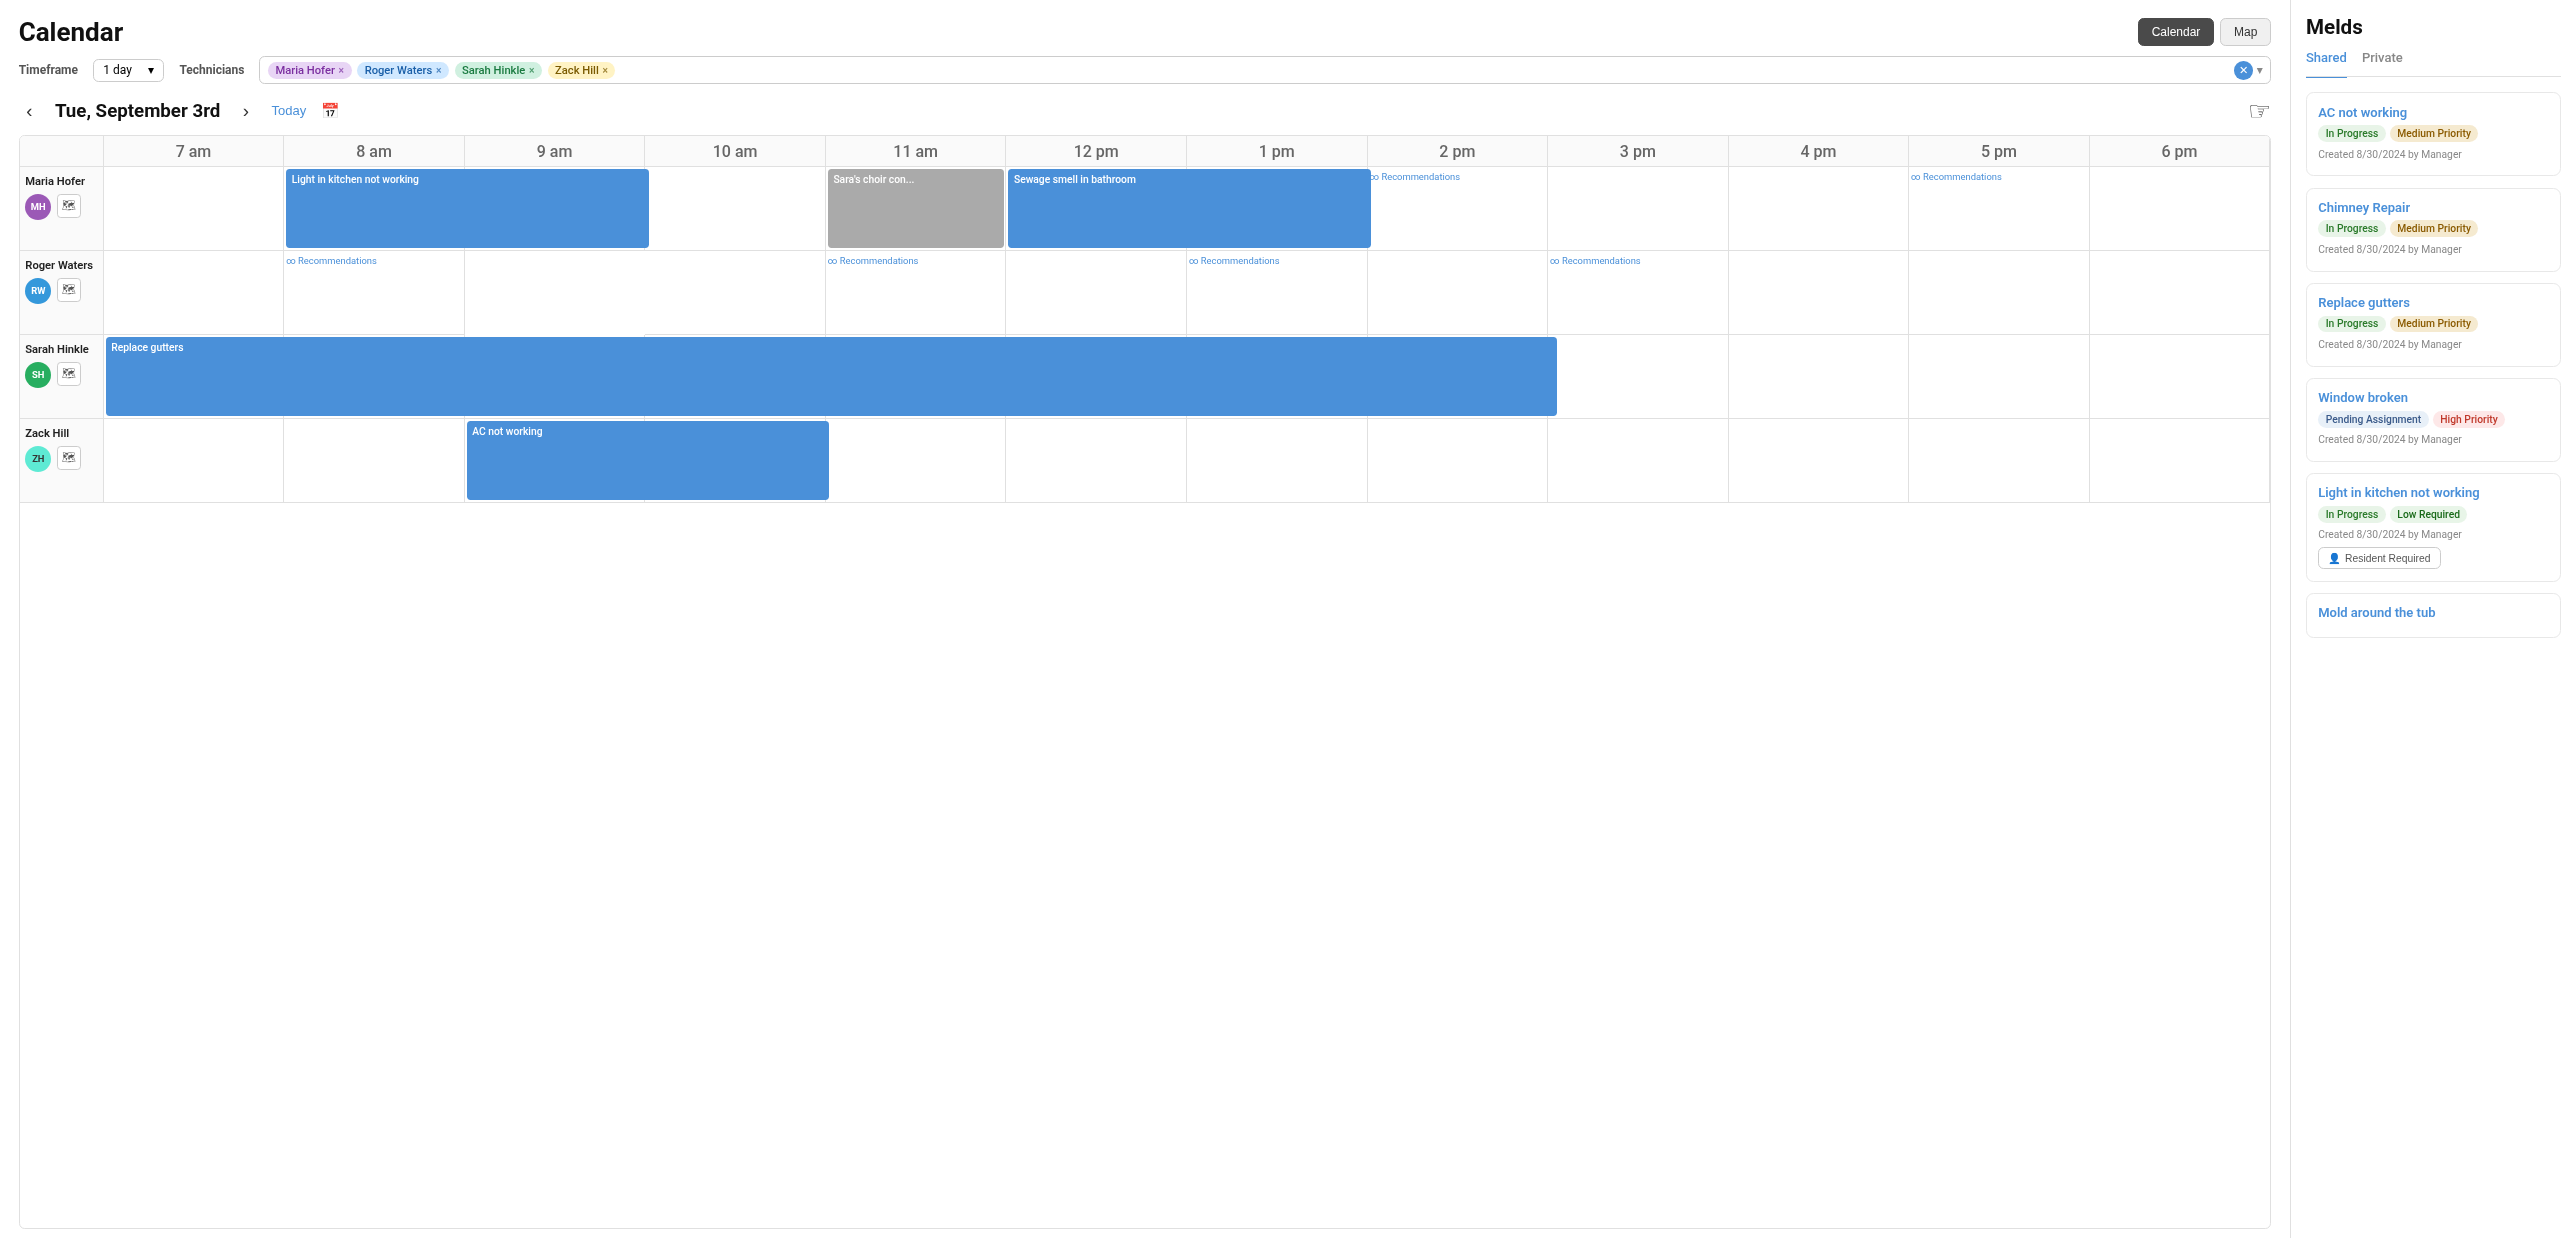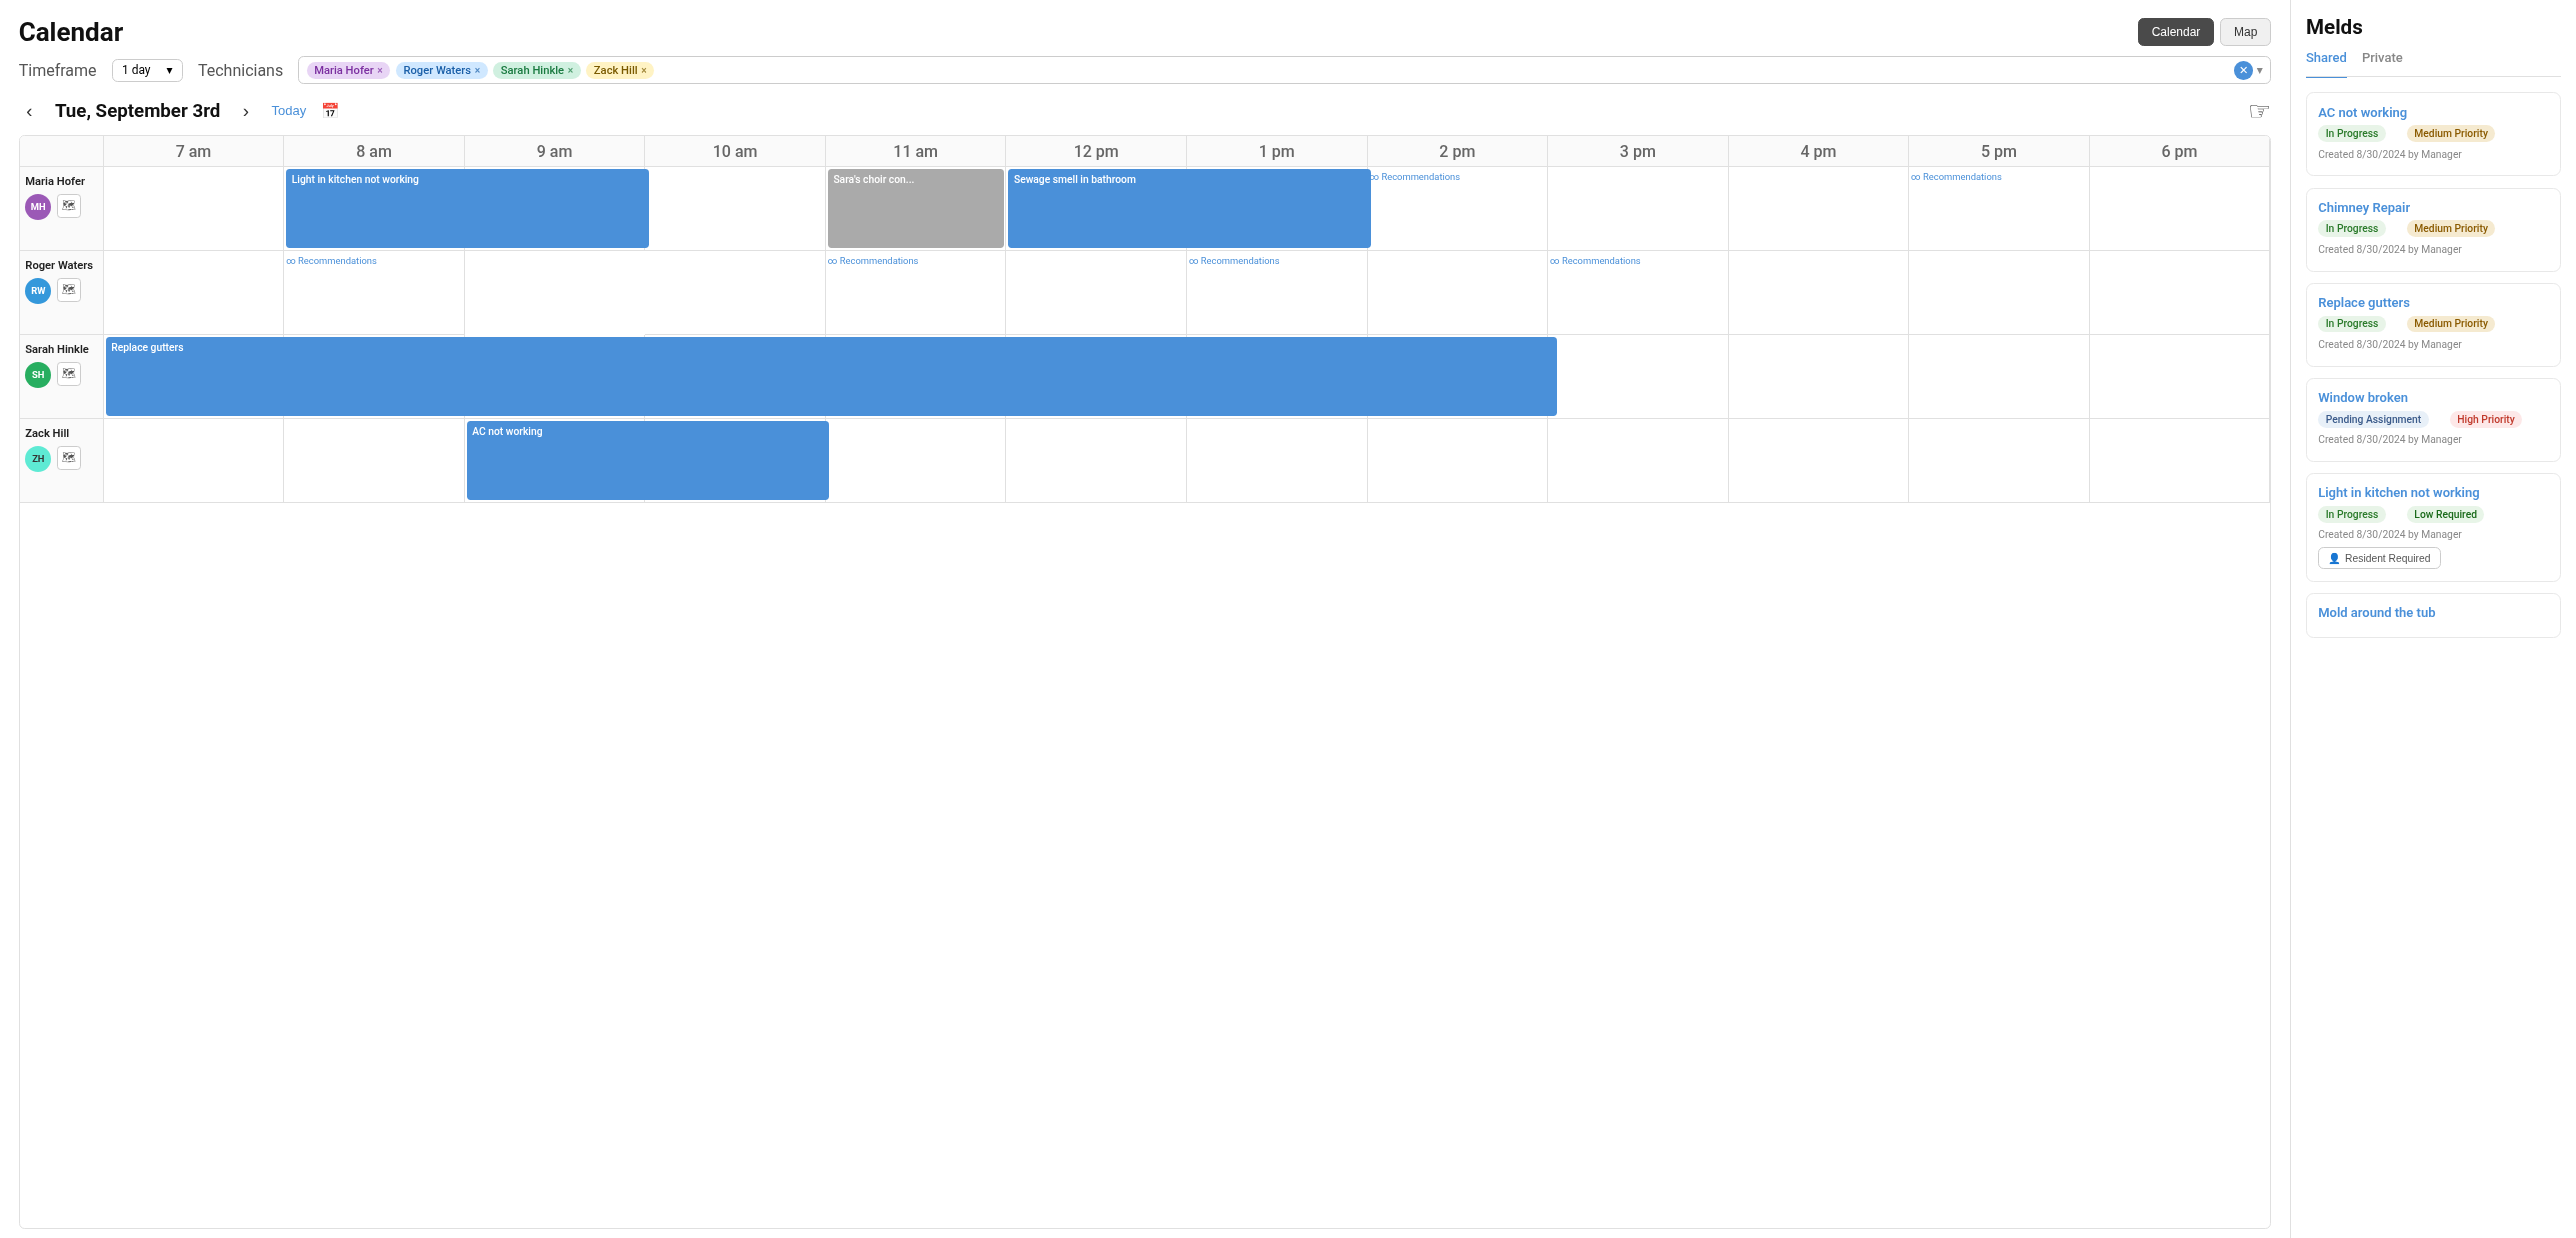--- a/index.html
+++ b/index.html
@@ -59,23 +59,23 @@
     }
 
     .filters-row {
       display: flex;
       align-items: center;
       gap: 15px;
       margin-bottom: 11.2px;
     }
 
     .filter-label {
-      font-size: 16px;
+      font-size: 12px;
       color: #555;
-      font-weight: 400;
+      font-weight: 700;
     }
 
     .timeframe-dropdown {
       display: flex;
       align-items: center;
       gap: 16px;
       border: 0.9px solid #ccc;
       border-radius: 5.6px;
       padding: 3.7px 9.4px;
       font-size: 12px;
@@ -350,21 +350,21 @@
     .meld-title {
       font-size: 13px;
       font-weight: 600;
       color: #4a90d9;
       margin-bottom: 5.6px;
       cursor: pointer;
     }
 
     .meld-badges {
       display: flex;
-      gap: 21px;
+      gap: 4px;
       margin-bottom: 5.6px;
       flex-wrap: wrap;
     }
 
     .badge {
       padding: 1.9px 7.5px;
       border-radius: 9.4px;
       font-size: 10.3px;
       font-weight: 500;
     }

